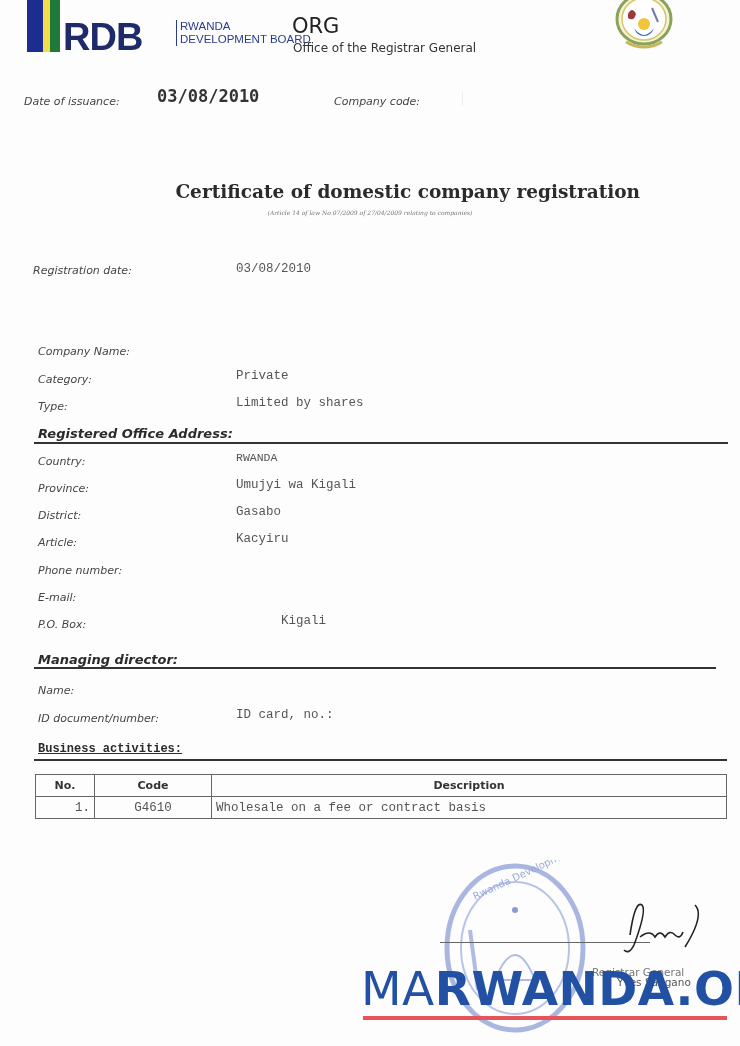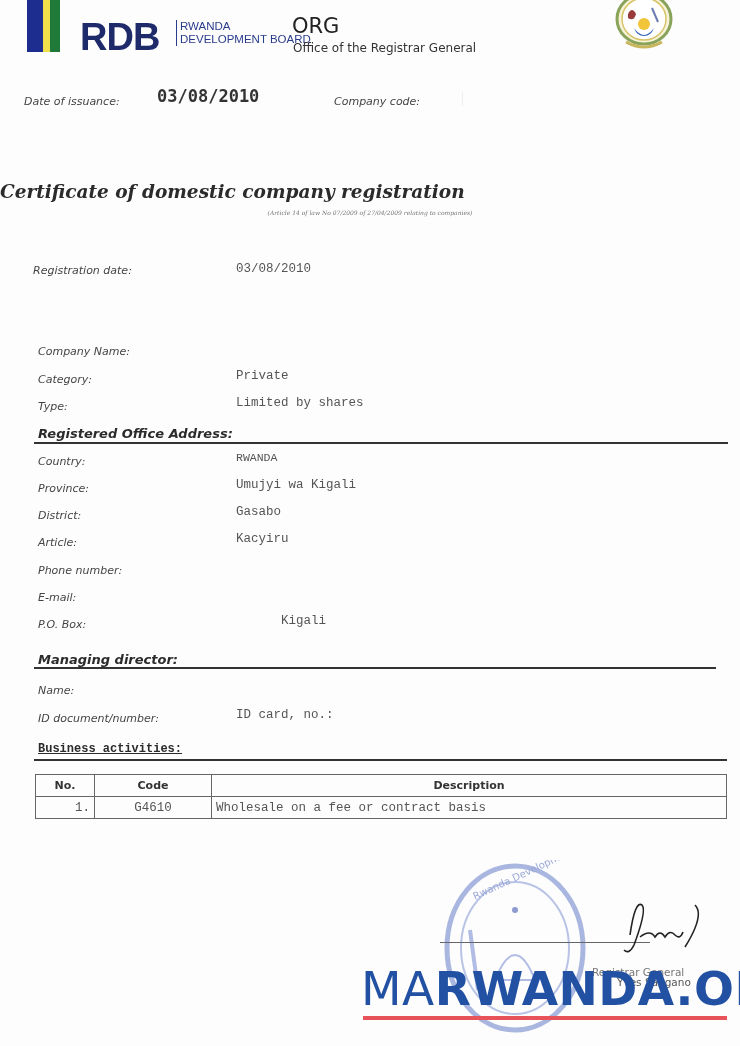--- a/index.html
+++ b/index.html
@@ -1,26 +1,26 @@
 <!DOCTYPE html>
 <html><head>
 <meta charset="utf-8">
 <style>
   html, body { margin:0; padding:0; }
   body { width:740px; height:1046px; background:#fdfdfd; position:relative; overflow:hidden; font-family:"DejaVu Sans", sans-serif; color:#333; }
   .abs { position:absolute; }
   .italic-label { font-family:"DejaVu Sans", sans-serif; font-style:italic; font-size:11px; color:#444; }
   .mono { font-family:"Liberation Mono", monospace; font-size:12.5px; color:#555; }
   .bar { position:absolute; top:0; height:52px; }
-  .rdb { position:absolute; left:80px; top:17px; font-family:"Liberation Sans", sans-serif; font-weight:bold; font-size:38px; color:#1f2a6b; letter-spacing:-1px; line-height:40px; }
+  .rdb { position:absolute; left:63px; top:17px; font-family:"Liberation Sans", sans-serif; font-weight:bold; font-size:38px; color:#1f2a6b; letter-spacing:-1px; line-height:40px; }
   .rdb-sub { position:absolute; left:176px; top:20px; font-family:"Liberation Sans", sans-serif; font-size:11.5px; line-height:13px; color:#2a3c8c; border-left:1.5px solid #2a3c8c; padding-left:3px; }
   .org-title { position:absolute; left:292px; top:14px; font-family:"DejaVu Sans", sans-serif; font-size:21px; color:#222; }
   .org-sub { position:absolute; left:293px; top:41px; font-family:"DejaVu Sans", sans-serif; font-size:12px; color:#333; }
   .emblem { position:absolute; left:612px; top:-6px; width:64px; height:58px; }
-  .title { position:absolute; left:0; width:640px; text-align:left; top:181px; font-family:"DejaVu Serif", serif; font-weight:bold; font-size:18.5px; color:#2b2b2b;font-style:italic; }
+  .title { position:absolute; left:0; width:640px; text-align:right; top:181px; font-family:"DejaVu Serif", serif; font-weight:bold; font-size:18.5px; color:#2b2b2b; }
   .subtitle { position:absolute; left:0; width:740px; text-align:center; top:209px; font-family:"DejaVu Serif", serif; font-style:italic; font-size:6px; color:#777; }
   .rule { position:absolute; height:2px; background:#333; }
   .section { font-family:"DejaVu Sans", sans-serif; font-style:italic; font-weight:bold; font-size:13px; color:#2b2b2b; }
   .ba { font-family:"Liberation Mono", monospace; font-weight:bold; font-size:12px; color:#2b2b2b; }
   table.acts { position:absolute; left:35px; top:774px; width:692px; border-collapse:collapse; }
   table.acts th, table.acts td { border:1.5px solid #666; height:21px; padding:0 4px; }
   table.acts th { font-family:"DejaVu Sans", sans-serif; font-weight:bold; font-size:11px; color:#333; text-align:center; }
   table.acts td { font-family:"Liberation Mono", monospace; font-size:12.5px; color:#555; }
   .stamp { position:absolute; left:440px; top:860px; width:150px; height:175px; }
   .sig-line { position:absolute; left:440px; top:942px; width:210px; height:1px; background:#666; }

